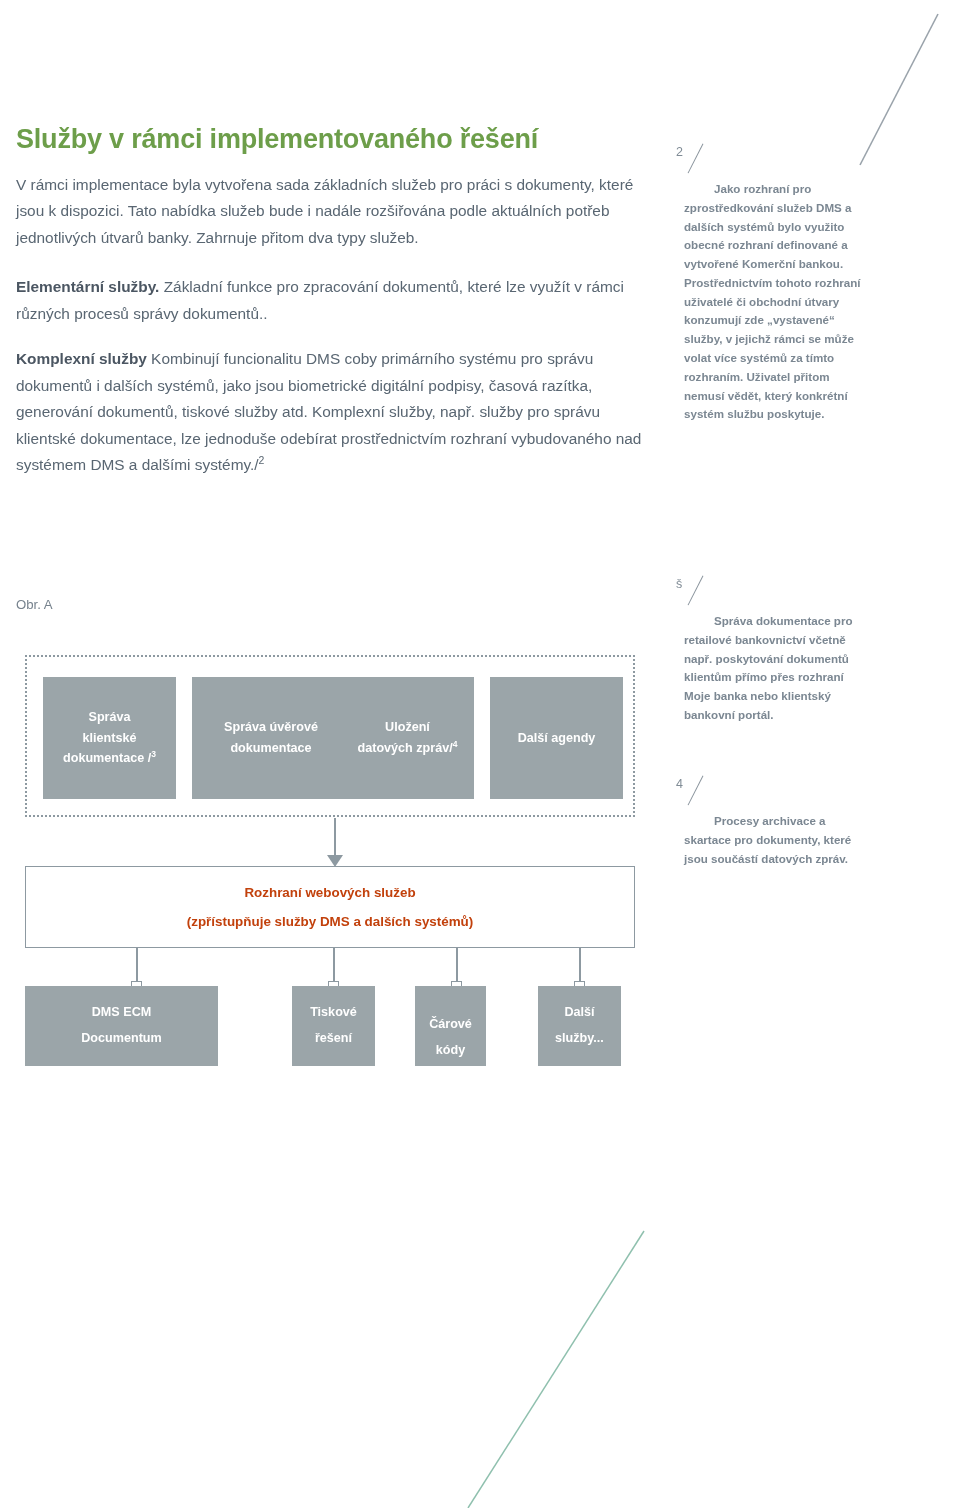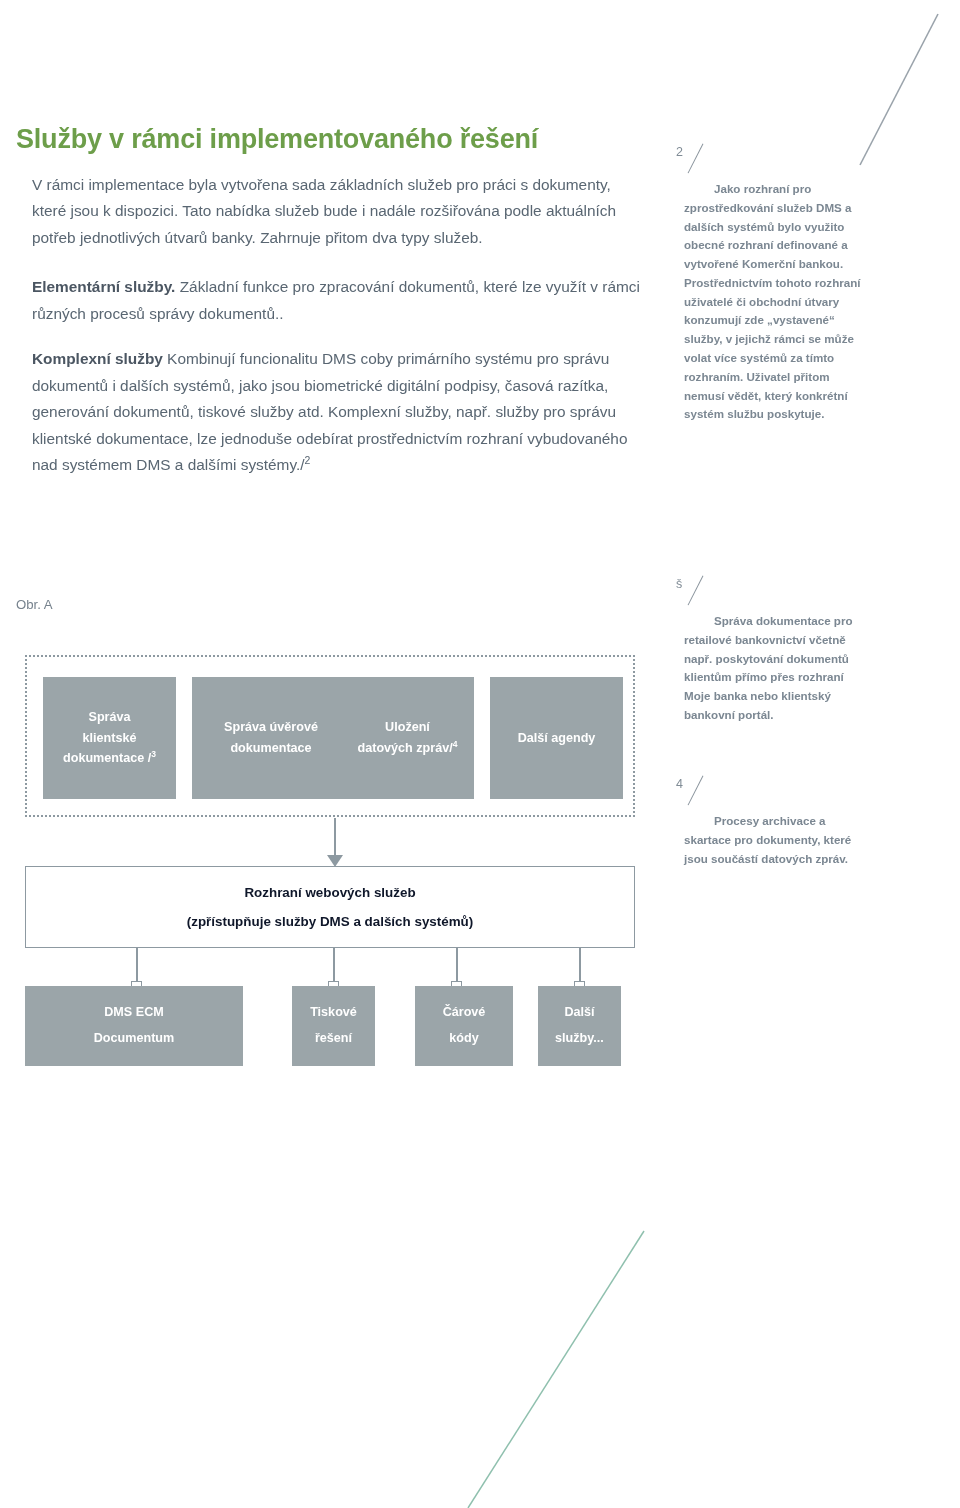--- a/index.html
+++ b/index.html
@@ -42,21 +42,21 @@
   .main-col {
     position: absolute;
     left: 16px;
     top: 172px;
     width: 630px;
     color: #596672;
     font-size: 15.4px;
     line-height: 1.72;
   }
   .main-col p {
-    margin: 0 0 19px 16px;
+    margin: 0 0 19px 0;
   }
   .main-col p.tight { margin-bottom: 23px; }
   .main-col b {
     font-weight: 700;
     color: #4b5662;
   }
   .sup {
     font-size: 0.68em;
     vertical-align: super;
     line-height: 0;
@@ -183,21 +183,21 @@
     left: 25px;
     top: 866px;
     width: 610px;
     height: 82px;
     border: 1.6px solid #8d99a1;
     box-sizing: border-box;
     display: flex;
     flex-direction: column;
     align-items: center;
     justify-content: center;
-    color: #0f172a;
+    color: #c2410c;
     font-size: 13.4px;
     font-weight: 700;
     line-height: 1;
   }
   .iface-line1 { margin-bottom: 15px; }
 
   
   .conn {
     position: absolute;
     width: 1.6px;
@@ -234,23 +234,23 @@
     display: flex;
     flex-direction: column;
     align-items: center;
     justify-content: center;
     text-align: center;
     box-sizing: border-box;
     top: 986px;
     height: 80px;
     padding: 2px 6px;
   }
-  .sys-box.s0 { left: 25px;  width: 218px; }
+  .sys-box.s0 { left: 25px;  width: 193px; }
   .sys-box.s1 { left: 292px; width: 83px; }
-  .sys-box.s2 { left: 415px; width: 98px; }
+  .sys-box.s2 { left: 415px; width: 71px; justify-content: flex-end; }
   .sys-box.s3 { left: 538px; width: 83px; text-align: right; }
 </style>
 </head>
 <body>
 
 <svg class="deco-layer" viewBox="0 0 960 1508" width="960" height="1508" xmlns="http://www.w3.org/2000/svg">
   <line x1="938" y1="14" x2="860" y2="165" stroke="#9aa3ab" stroke-width="1.6"></line>
   <line x1="644" y1="1231" x2="468" y2="1508" stroke="#8fc0ae" stroke-width="1.5"></line>
 </svg>
 

